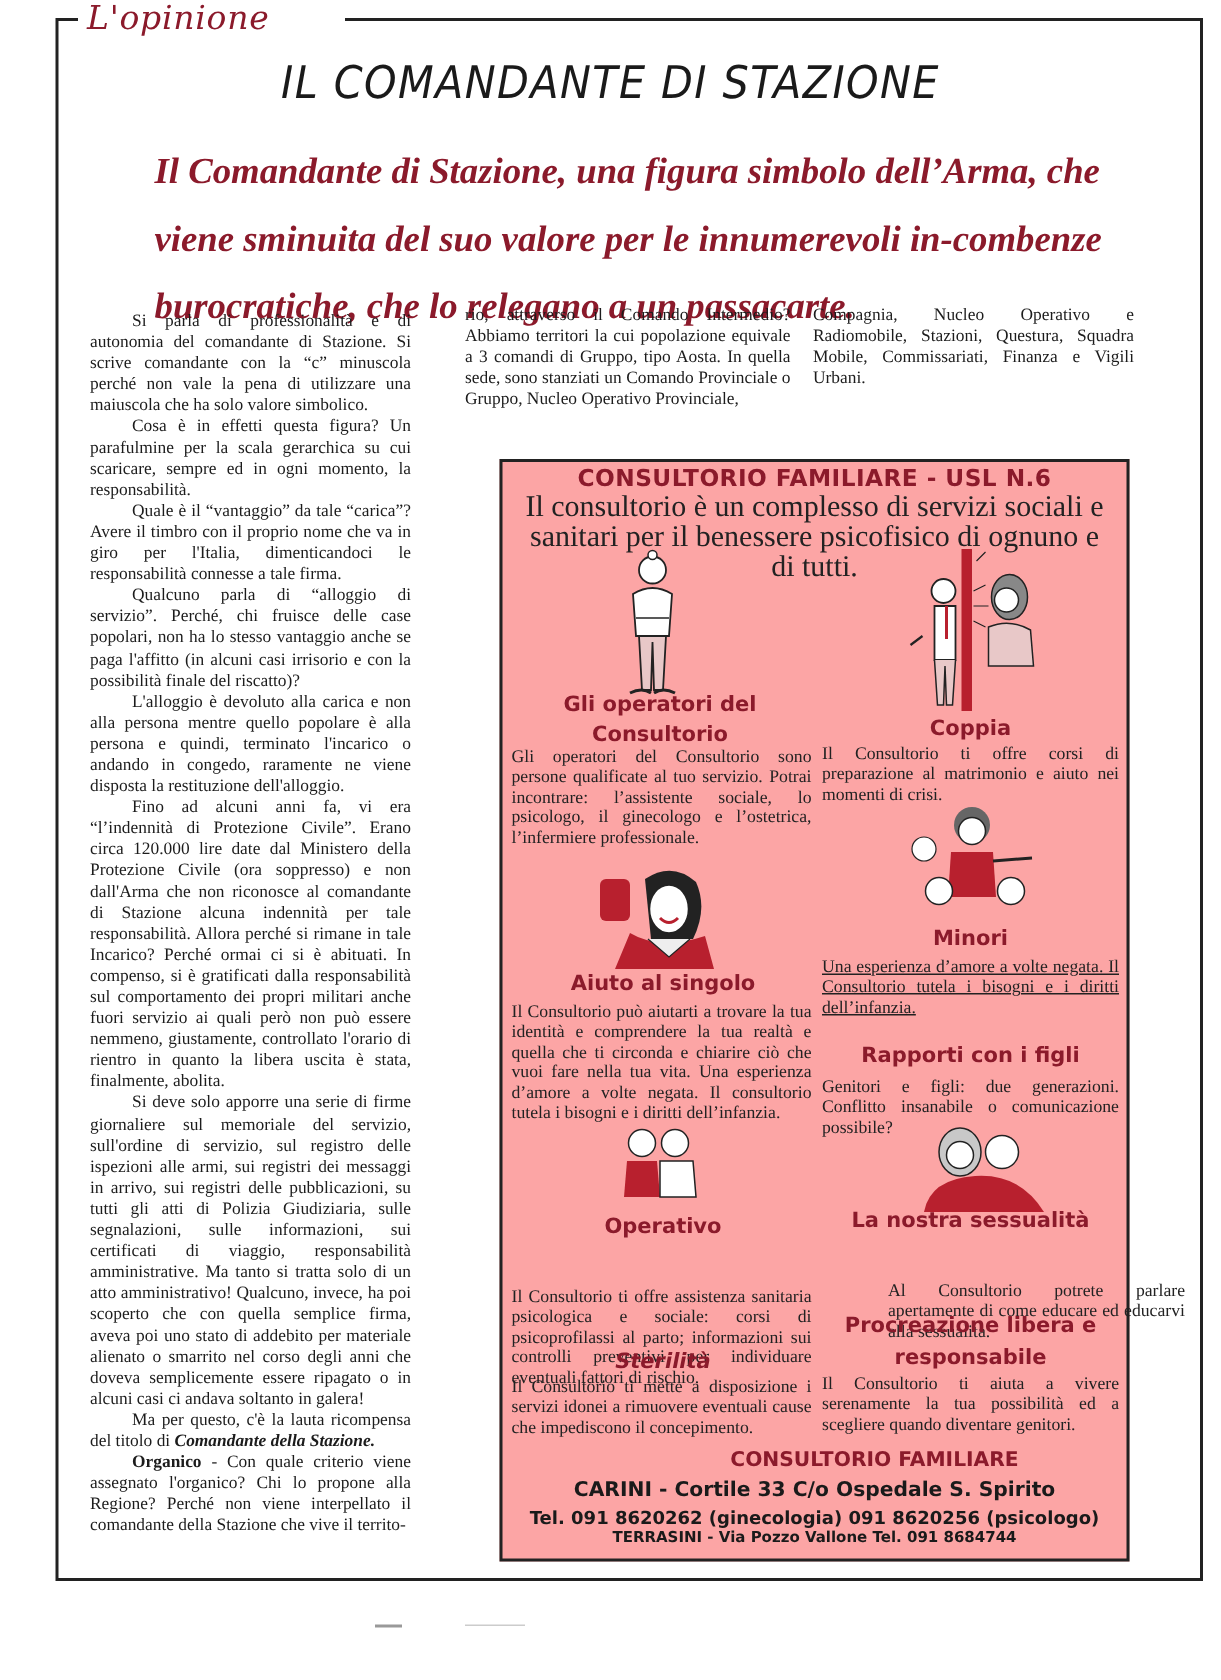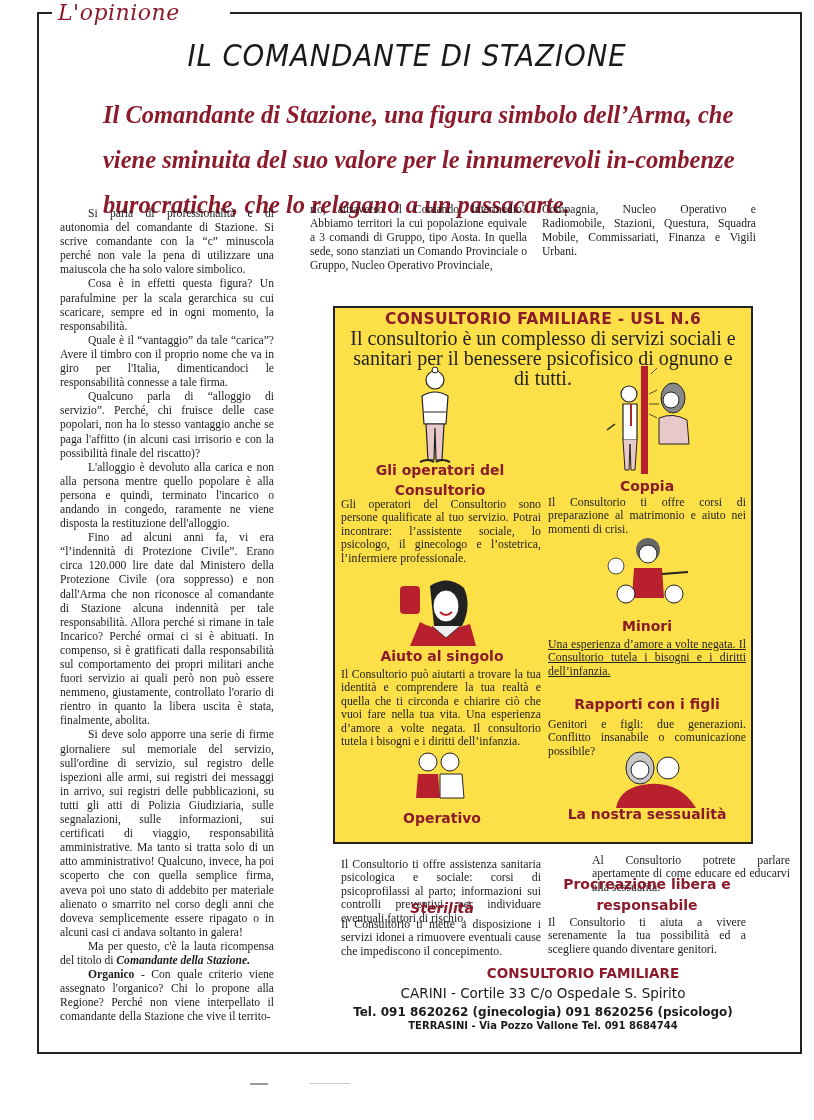--- a/index.html
+++ b/index.html
@@ -34,22 +34,22 @@
   .col p { margin: 0; text-indent: 28px; }
   .col-left { left: 60px; top: 207px; width: 214px; }
   .col-mid { left: 310px; top: 203px; width: 217px; }
   .col-mid p { text-indent: 0; }
   .col-right { left: 542px; top: 203px; width: 214px; }
   .col-right p { text-indent: 0; }
   .col p .bi { font-weight: bold; font-style: italic; }
   .col p .b { font-weight: bold; }
 
   .box {
-    position: absolute; left: 333px; top: 306px; width: 420px; height: 538px;
-    border: 2px solid #222; box-sizing: border-box; background: #fde047;
+    position: absolute; left: 333px; top: 306px; width: 420px; height: 735px;
+    border: 2px solid #222; box-sizing: border-box; background: #fca5a5;
   }
   .box-title {
     position: absolute; top: 2px; left: 0; width: 100%; text-align: center;
     font-family: "DejaVu Sans", sans-serif; font-weight: bold; font-size: 15.5px;
     color: #8b1a2b; letter-spacing: 0.3px;
   }
   .box-intro {
     position: absolute; top: 20px; left: 0; width: 100%; text-align: center;
     font-size: 20px; line-height: 20px; color: #222;
   }
@@ -60,21 +60,21 @@
   .item-text {
     position: absolute; font-size: 11.8px; line-height: 13.4px; text-align: justify; color: #222;
   }
   .illus { position: absolute; }
   .box-footer-title {
     position: absolute; top: 657px; left: 0; width: 100%; text-align: center;
     font-family: "DejaVu Sans", sans-serif; font-weight: bold; font-size: 13.5px; color: #8b1a2b; padding-left: 40px;
   }
   .box-footer-addr {
     position: absolute; top: 677px; left: 0; width: 100%; text-align: center;
-    font-family: "DejaVu Sans", sans-serif; font-weight: normal; font-size: 13.5px; color: #1a1a1a;
+    font-family: "DejaVu Sans", sans-serif; font-weight: bold; font-size: 13.5px; color: #1a1a1a;
   }
   .box-footer-tel {
     position: absolute; top: 697px; left: 0; width: 100%; text-align: center;
     font-family: "DejaVu Sans", sans-serif; font-weight: bold; font-size: 12px; color: #1a1a1a;
   }
   .box-footer-terr {
     position: absolute; top: 712px; left: 0; width: 100%; text-align: center;
     font-family: "DejaVu Sans", sans-serif; font-weight: bold; font-size: 10px; color: #1a1a1a;
   }
   .page-mark { position: absolute; top: 1083px; height: 2px; background: #999; }

